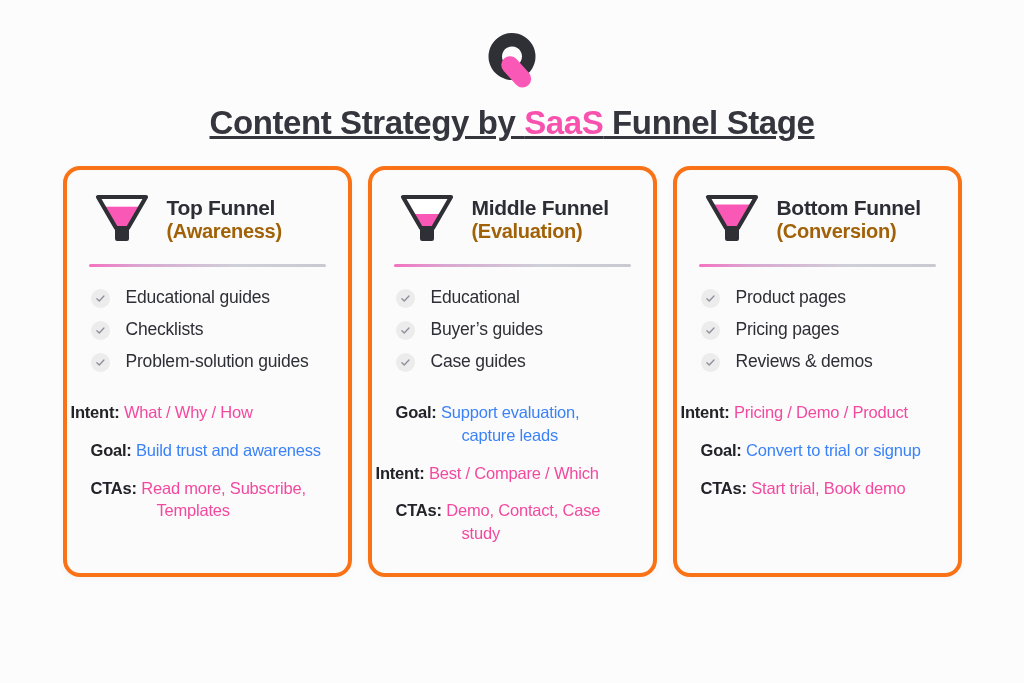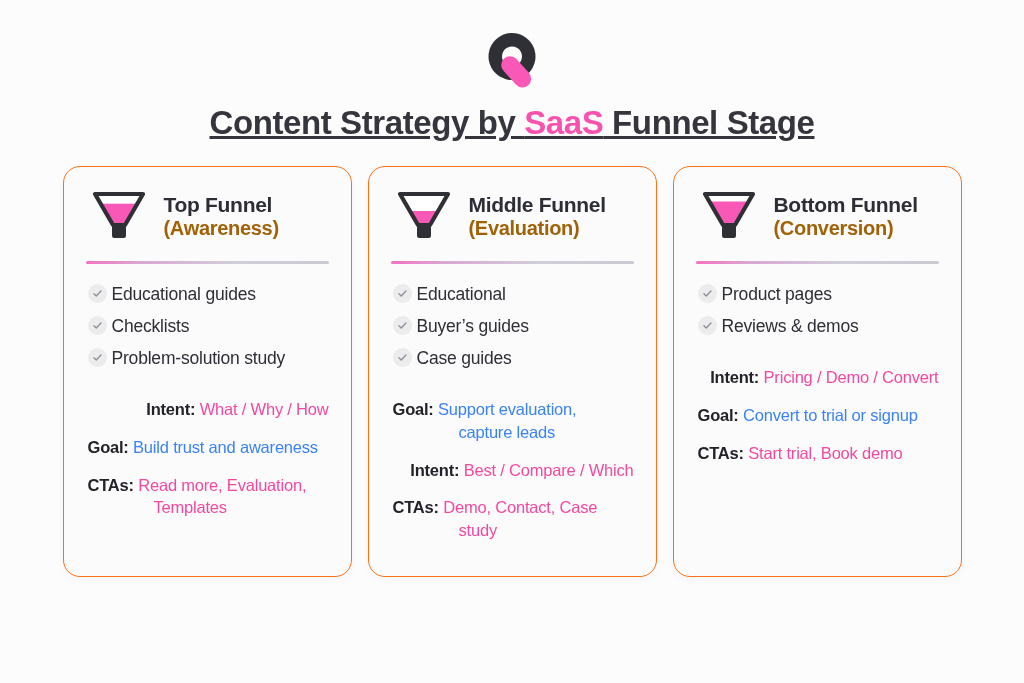--- a/index.html
+++ b/index.html
@@ -47,21 +47,21 @@
     justify-content: center;
     gap: 16px;
     margin-top: 24px;
     padding: 0 60px;
     box-sizing: border-box;
   }
   .card {
     width: 289px;
     box-sizing: border-box;
     background: #fbfbfc;
-    border: 1px solid #f97316;
+    border: 4px solid #f97316;
     border-radius: 17px;
     box-shadow: 0 2px 6px rgba(110,110,130,0.055);
     padding: 18px 22px 22px 22px;
     min-height: 411px;
     display: flex;
     flex-direction: column;
   }
 
   
   .card-head {
@@ -99,22 +99,22 @@
   }
 
   
   .checklist {
     list-style: none;
     margin: 20px 0 0 0;
     padding: 0 0 0 2px;
   }
   .check-item {
     display: flex;
-    align-items: flex-start;
-    gap: 5px;
+    align-items: flex-end;
+    gap: 16px;
     margin-bottom: 11px;
   }
   .check-icon {
     width: 19px;
     height: 19px;
     flex: 0 0 19px;
     border-radius: 50%;
     background: #ececed;
     display: flex;
     align-items: center;
@@ -140,21 +140,21 @@
     padding-left: 66px;
     text-indent: -66px;
   }
   .meta-row:last-child { margin-bottom: 0; }
   .meta-label {
     font-weight: bold;
     color: #222229;
   }
   .meta-value { color: #3b82f6; }
   .meta-value.pink { color: #f2499f; }
-  .meta-row.tight { padding-left: 42px; text-indent: -62px; text-align: right; }
+  .meta-row.tight { padding-left: 42px; text-indent: -62px; }
 </style>
 </head>
 <body>
 
 <div class="logo-wrap">
   <div class="logo">
     <svg viewBox="0 0 72 60" width="72" height="60" aria-hidden="true">
       <path d="M36 3 a23.5 23.5 0 1 0 0.01 0 Z M36 16.5 a10 10 0 1 1 -0.01 0 Z" fill="#2f3036" fill-rule="evenodd"></path>
       <rect x="31.5" y="24" width="17.5" height="36" rx="8.75" transform="rotate(-42 40 42)" fill="#fa58b6"></rect>
     </svg>
@@ -208,36 +208,36 @@
           </svg>
         </span>
         <span class="check-label">Checklists</span>
       </li>
       <li class="check-item">
         <span class="check-icon">
           <svg viewBox="0 0 14 14" width="11" height="11" aria-hidden="true">
             <path d="M2.4 7.3 L5.4 10.1 L11.4 3.9" fill="none" stroke="#8e8e9a" stroke-width="1.7" stroke-linecap="round" stroke-linejoin="round"></path>
           </svg>
         </span>
-        <span class="check-label">Problem-solution study</span>
+        <span class="check-label">Problem-solution guides</span>
       </li>
     </ul>
 
     <div class="meta">
       <div class="meta-row tight">
         <span class="meta-label">Intent:</span>
         <span class="meta-value pink">What / Why / How</span>
       </div>
       <div class="meta-row">
         <span class="meta-label">Goal:</span>
         <span class="meta-value">Build trust and awareness</span>
       </div>
       <div class="meta-row">
         <span class="meta-label">CTAs:</span>
-        <span class="meta-value pink">Read more, Evaluation, Templates</span>
+        <span class="meta-value pink">Read more, Subscribe, Templates</span>
       </div>
     </div>
   </div>
 
   <div class="card">
     <div class="card-head">
       <div class="funnel">
         <svg viewBox="0 0 62 62" width="62" height="62" aria-hidden="true">
           <defs>
             <clipPath id="fclip1">
@@ -336,28 +336,36 @@
           </svg>
         </span>
         <span class="check-label">Product pages</span>
       </li>
       <li class="check-item">
         <span class="check-icon">
           <svg viewBox="0 0 14 14" width="11" height="11" aria-hidden="true">
             <path d="M2.4 7.3 L5.4 10.1 L11.4 3.9" fill="none" stroke="#8e8e9a" stroke-width="1.7" stroke-linecap="round" stroke-linejoin="round"></path>
           </svg>
         </span>
+        <span class="check-label">Pricing pages</span>
+      </li>
+      <li class="check-item">
+        <span class="check-icon">
+          <svg viewBox="0 0 14 14" width="11" height="11" aria-hidden="true">
+            <path d="M2.4 7.3 L5.4 10.1 L11.4 3.9" fill="none" stroke="#8e8e9a" stroke-width="1.7" stroke-linecap="round" stroke-linejoin="round"></path>
+          </svg>
+        </span>
         <span class="check-label">Reviews &amp; demos</span>
       </li>
     </ul>
 
     <div class="meta">
       <div class="meta-row tight">
         <span class="meta-label">Intent:</span>
-        <span class="meta-value pink">Pricing / Demo / Convert</span>
+        <span class="meta-value pink">Pricing / Demo / Product</span>
       </div>
       <div class="meta-row">
         <span class="meta-label">Goal:</span>
         <span class="meta-value">Convert to trial or signup</span>
       </div>
       <div class="meta-row">
         <span class="meta-label">CTAs:</span>
         <span class="meta-value pink">Start trial, Book demo</span>
       </div>
     </div>

